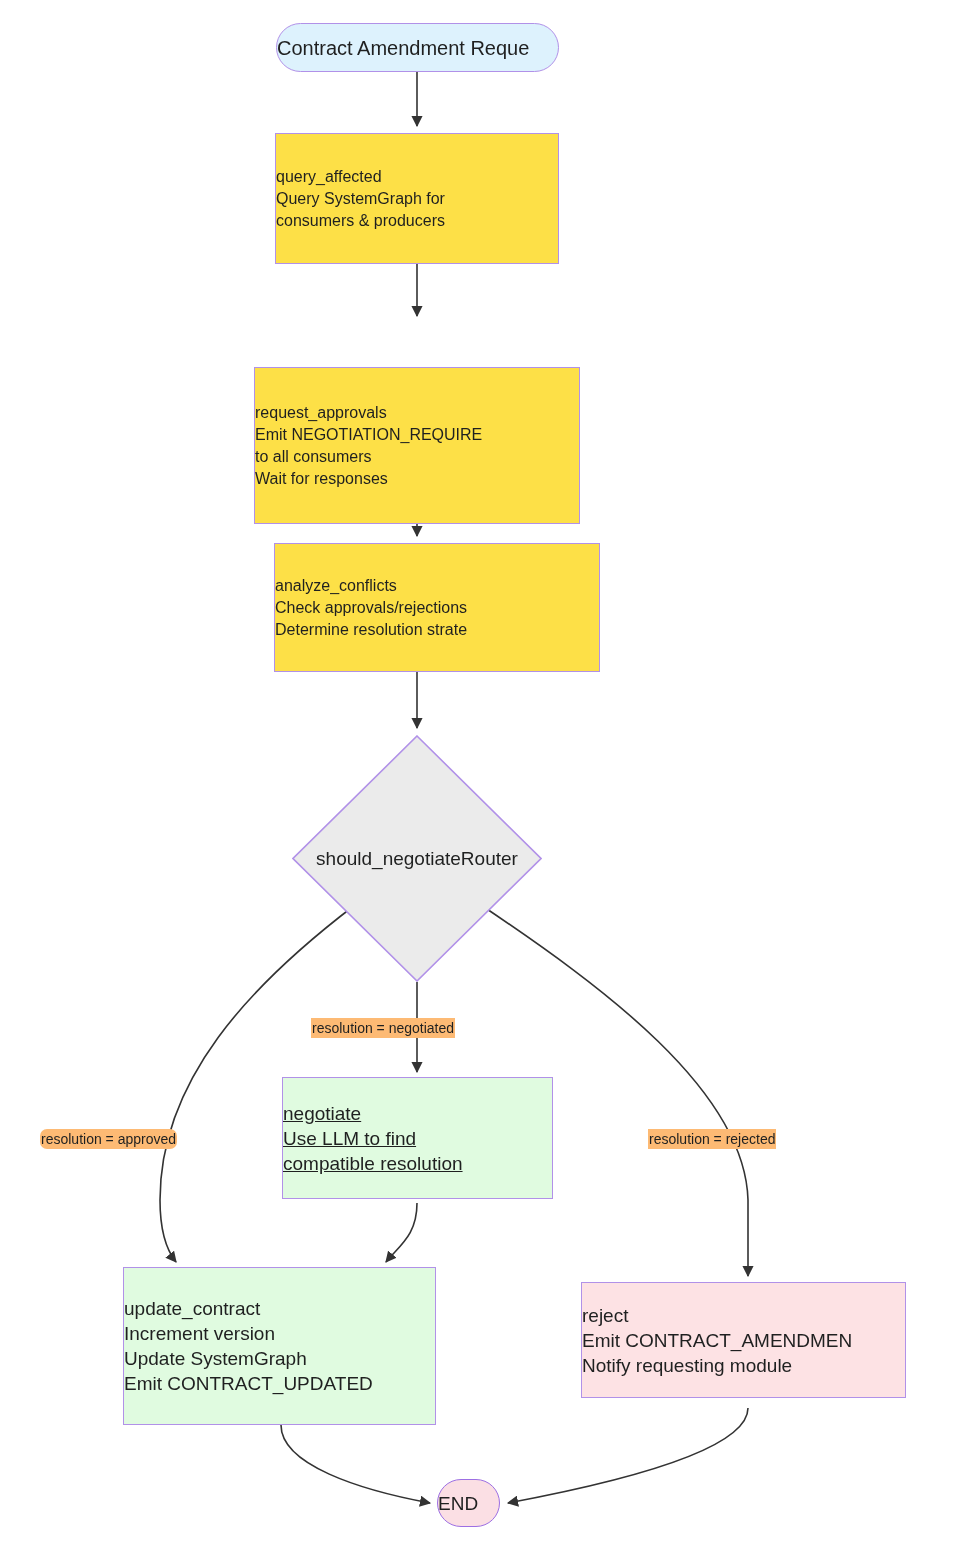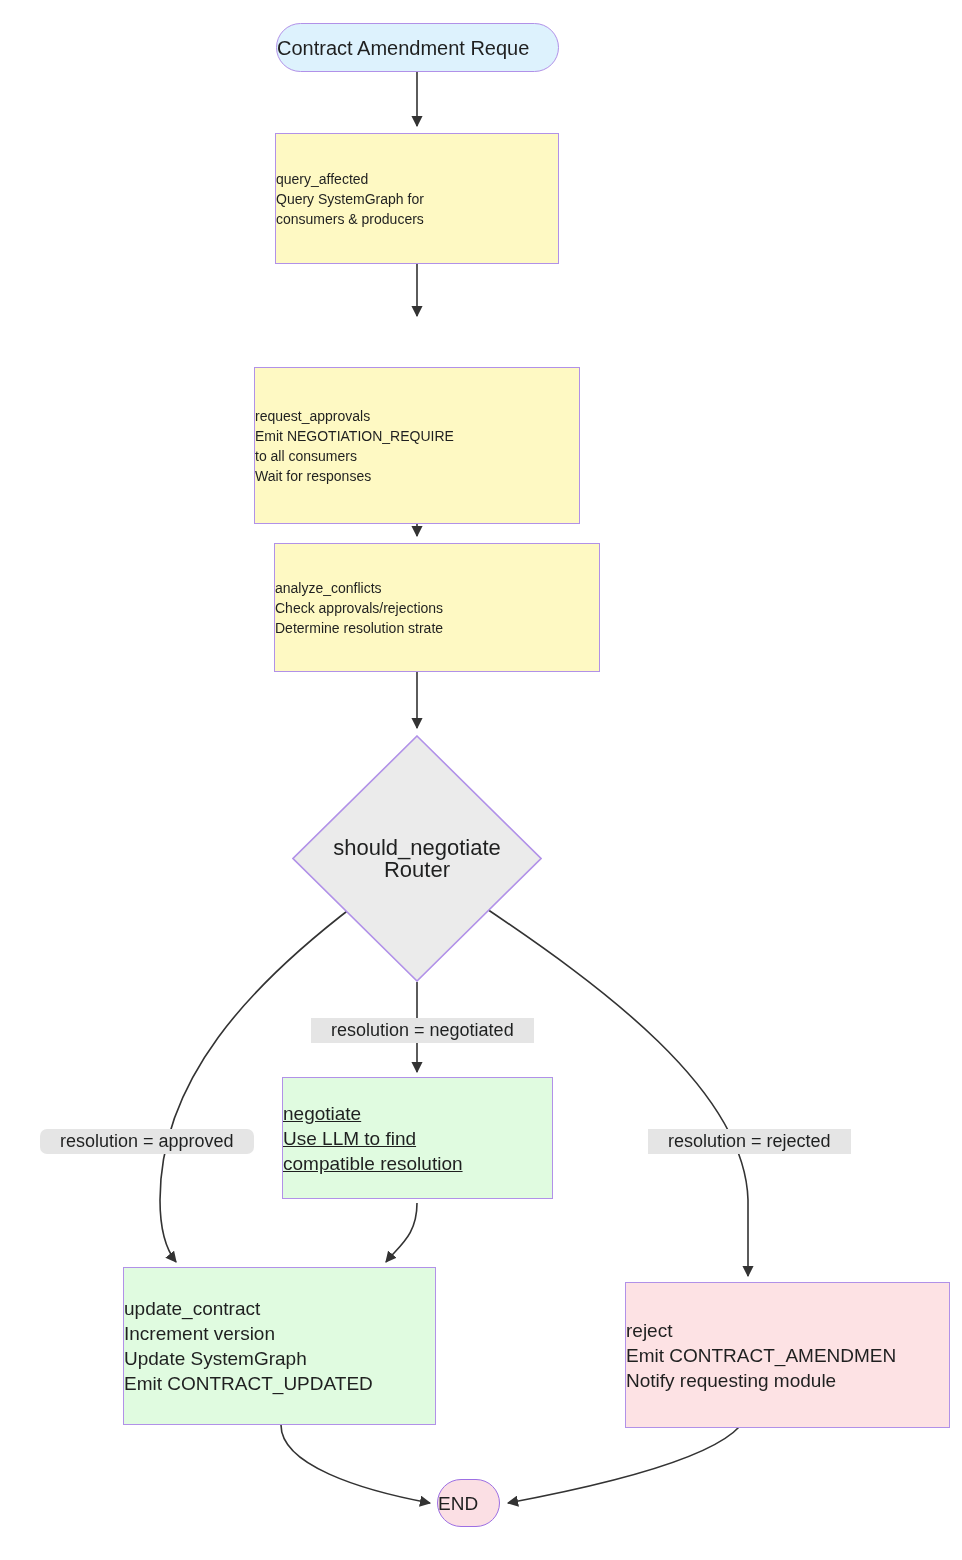--- a/index.html
+++ b/index.html
@@ -36,23 +36,23 @@
     text-align: center;
     line-height: 1.0;
     white-space: nowrap;
     overflow: hidden;
   }
   .node .ln {
     display: block;
     padding: 3px 0;
   }
   .proc {
-    background: #fef9c3;
-    border: 1.6px solid #b191e8;
-    font-size: 14px;
+    background: #fde047;
+    border: 1.6px solid #b191e8;
+    font-size: 16px;
   }
   .green {
     background: #e0fbe0;
     border: 1.6px solid #b191e8;
     font-size: 19px;
   }
   .pink {
     background: #fde2e4;
     border: 1.6px solid #b191e8;
     font-size: 19px;
@@ -77,34 +77,34 @@
     left: 0;
     top: 0;
   }
   .diamond-label {
     position: absolute;
     left: 0;
     top: 0;
     width: 100%;
     height: 100%;
     display: flex;
-    flex-direction: column;
+    flex-direction: row;
     align-items: center;
     justify-content: center;
-    font-size: 22px;
+    font-size: 19px;
     color: #1f2020;
     line-height: 1.0;
     text-align: center;
   }
   .edge-label {
     position: absolute;
-    background: #e5e5e5;
+    background: #fdba74;
     color: #1f2020;
-    font-size: 18px;
-    padding: 2px 20px;
+    font-size: 14px;
+    padding: 2px 1px;
     white-space: nowrap;
     line-height: 1.15;
   }
 </style>
 </head>
 <body>
 
 <div id="canvas">
 
   <svg class="edges" viewBox="0 0 962 1560">
@@ -180,21 +180,21 @@
     <span class="ln">compatible resolution</span>
   </div>
 
   <div class="node green" style="left:123px; top:1267px; width:313px; height:158px;">
     <span class="ln">update_contract</span>
     <span class="ln">Increment version</span>
     <span class="ln">Update SystemGraph</span>
     <span class="ln">Emit CONTRACT_UPDATED</span>
   </div>
 
-  <div class="node pink" style="left:581px; top:1282px; width:325px; height:146px;margin-left:44px;">
+  <div class="node pink" style="left:581px; top:1282px; width:325px; height:116px;">
     <span class="ln">reject</span>
     <span class="ln">Emit CONTRACT_AMENDMEN</span>
     <span class="ln">Notify requesting module</span>
   </div>
 
   <div class="node end-node" style="left:437px; top:1479px; width:63px; height:48px;">
     <span class="ln">END</span>
   </div>
 
 </div>

